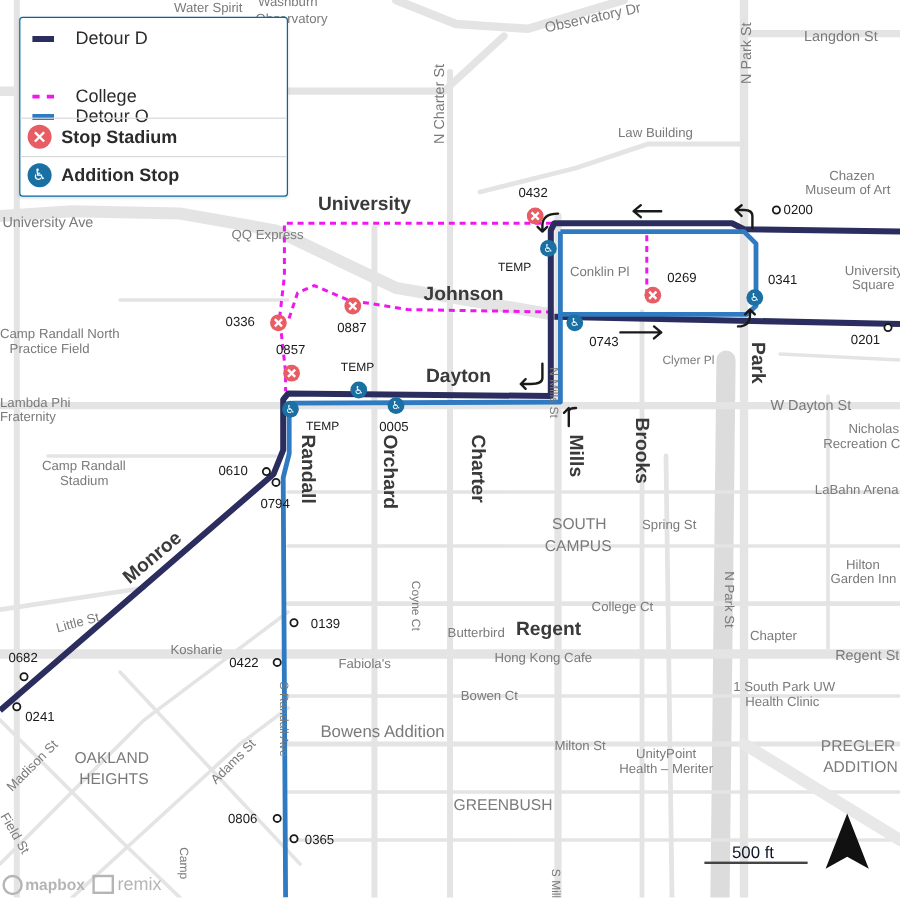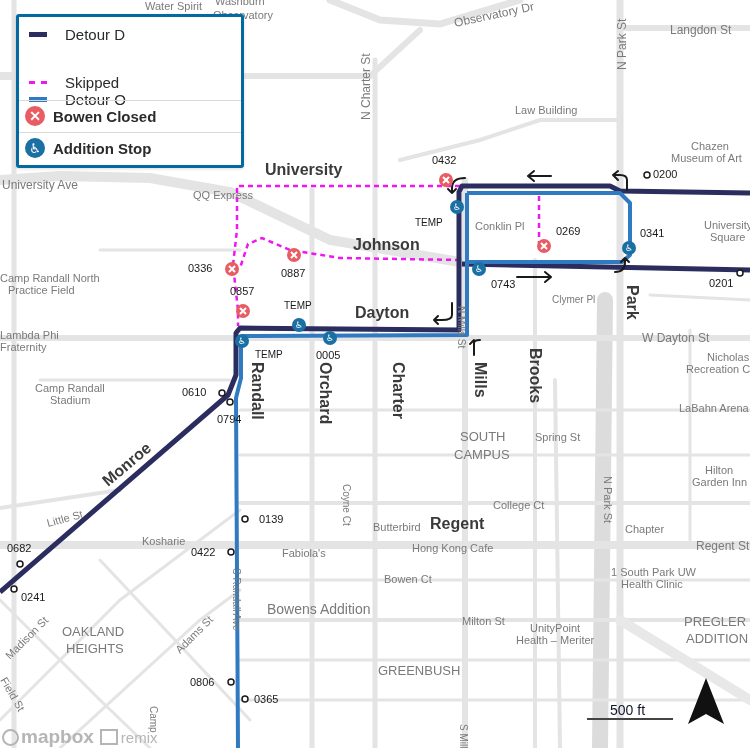--- a/index.html
+++ b/index.html
@@ -1,18 +1,18 @@
 <!DOCTYPE html>
 <html><head>
 <meta charset="utf-8">
 <style>
   html, body { margin:0; padding:0; }
   body { width:750px; height:748px; overflow:hidden; background:#ffffff; font-family:"Liberation Sans", sans-serif; position:relative; }
   #map { position:absolute; left:0; top:0; width:750px; height:748px; }
-  .legend { position:absolute; left:16px; top:14px; width:222px; height:148px; background:#fff; border:3px solid #0369a1; border-radius:3px; box-shadow:0 1px 3px rgba(0,0,0,0.15); }
+  .legend { position:absolute; left:16px; top:14px; width:222px; height:148px; background:#fff; border:1px solid #0369a1; border-radius:3px; box-shadow:0 1px 3px rgba(0,0,0,0.15); }
   .legend .row { position:absolute; left:8px; display:flex; align-items:center; font-size:15px; color:#2b2b2b; }
   .legend .swatch { width:18px; height:5px; margin-right:18px; margin-left:2px; }
   .legend .dash { width:18px; height:0; border-top:3px dashed #f016f0; margin-right:18px; margin-left:2px; }
   .legend .sep { position:absolute; left:0; right:0; height:1px; background:#d8d8d8; }
   .legend .icon-circ { width:20px; height:20px; border-radius:50%; display:flex; align-items:center; justify-content:center; margin-right:8px; color:#fff; font-weight:bold; font-size:14px; }
   .legend .bold { font-weight:bold; font-size:15px; color:#2b2b2b; }
   .attrib { position:absolute; left:0; bottom:0; height:22px; display:flex; align-items:center; font-size:12px; color:#333; }
   .scale { position:absolute; left:587px; top:730px; }
   .north { position:absolute; left:686px; top:676px; width:40px; height:52px; }
 </style>
@@ -256,45 +256,45 @@
   <div class="row" style="top:9px;">
     <span class="swatch" style="background:#2b2d5e;"></span>
     <span>Detour D</span>
   </div>
   <div class="row" style="top:33px;margin-top:41px;">
     <span class="swatch" style="background:#2f7ac0;"></span>
     <span>Detour O</span>
   </div>
   <div class="row" style="top:57px;">
     <span class="dash"></span>
-    <span>Skipped</span>
+    <span>College</span>
   </div>
   <div class="sep" style="top:83px;"></div>
   <div class="row" style="top:89px; left:6px;">
     <span class="icon-circ" style="background:#e85d64;">✕</span>
-    <span class="bold">Bowen Closed</span>
+    <span class="bold">Stop Stadium</span>
   </div>
   <div class="sep" style="top:115px;"></div>
   <div class="row" style="top:121px; left:6px;">
     <span class="icon-circ" style="background:#1a6fa3; font-family:'DejaVu Sans', sans-serif; font-size:13px;">♿</span>
     <span class="bold">Addition Stop</span>
   </div>
 </div>
 
 <div class="scale" style="top:730px;">
   <div style="position:absolute; top:-28px; left:23px; font-size:14px; color:#0f172a; white-space:nowrap;">500 ft</div>
   <div style="position:absolute; top:-12px; left:0; width:86px; height:2px; background:#444;"></div>
 </div>
 
 <svg class="north" viewBox="0 0 40 52">
   <path d="M20,2 L38,48 L20,38 L2,48 Z" fill="#111"></path>
 </svg>
 
 <div class="attrib">
-  <span style="display:flex; align-items:center; margin-left:2px; color:#b5b5b5; font-weight:bold; font-size:19px;">
+  <span style="display:flex; align-items:center; margin-left:2px; color:#b5b5b5; font-weight:bold; font-size:13px;">
     <span style="display:inline-block; width:13px; height:13px; border:2px solid #b5b5b5; border-radius:50%; margin-right:2px;"></span>
     <span>mapbox</span>
   </span>
   <span style="display:flex; align-items:center; margin-left:6px; color:#b5b5b5; font-weight:normal; font-size:15px;">
     <span style="display:inline-block; width:14px; height:12px; border:2px solid #b5b5b5; margin-right:3px;"></span>
     <span>remix</span>
   </span>
   <span style="margin-left:3px; font-size:12px; color:#6d28d9;margin-top:36px;">© Mapbox © OpenStreetMap</span>
 </div>
 

